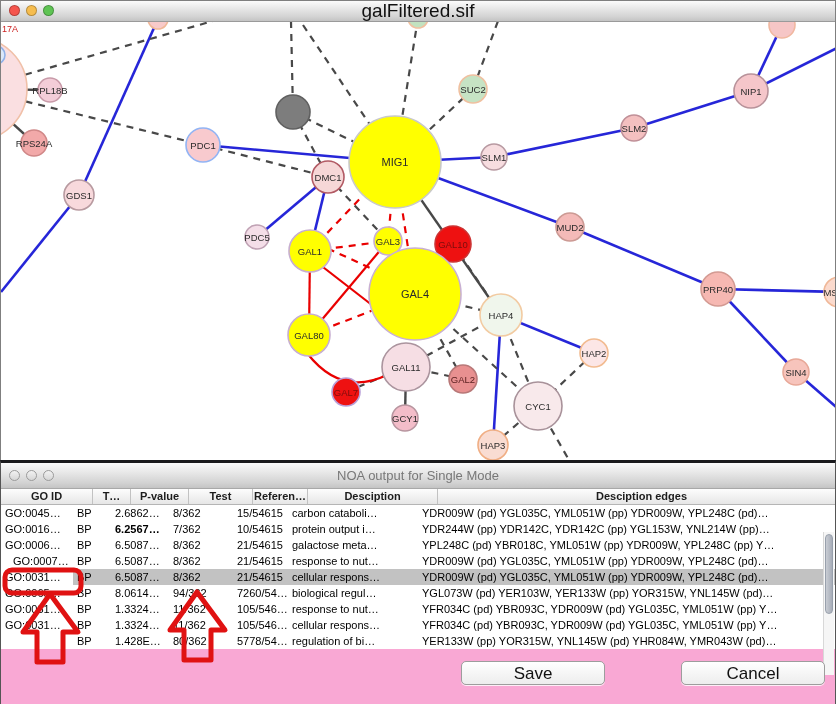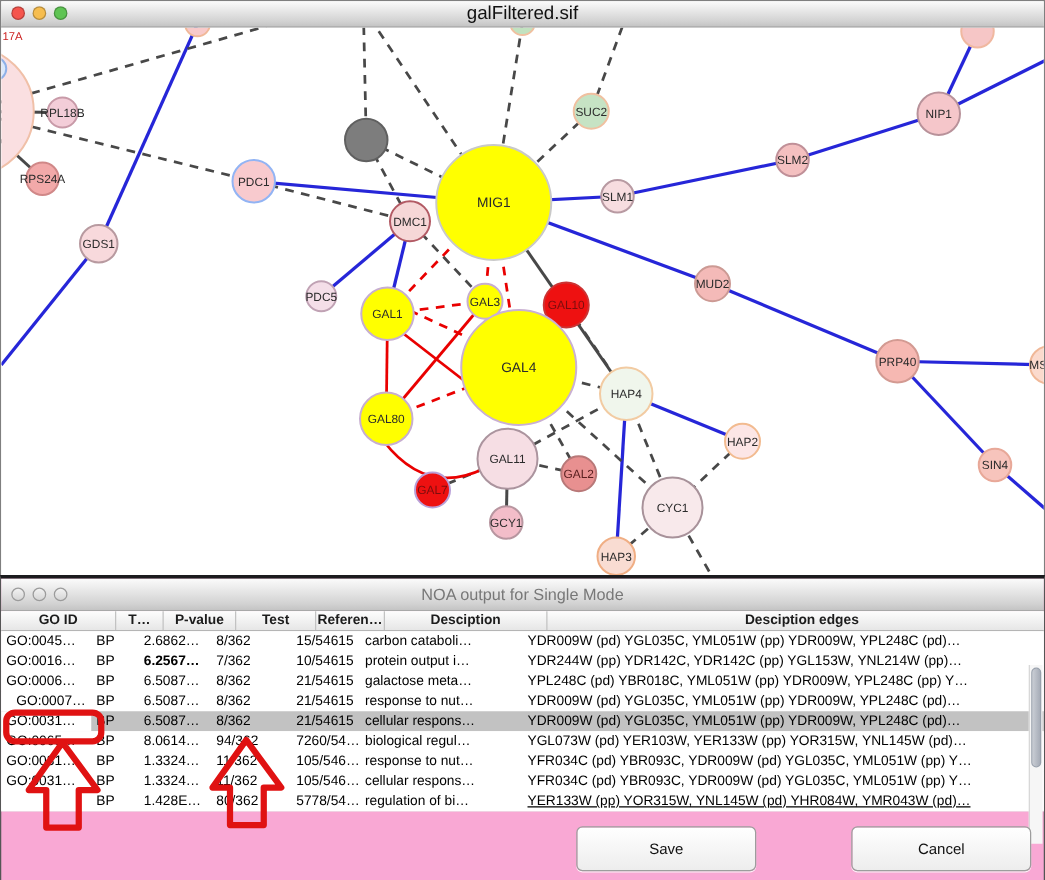--- a/index.html
+++ b/index.html
@@ -1,41 +1,41 @@
 <!DOCTYPE html>
 <html><head>
 <meta charset="utf-8">
 <style>
   html,body{margin:0;padding:0;background:#fff;}
   body{width:836px;height:704px;position:relative;font-family:"Liberation Sans",sans-serif;overflow:hidden;}
   .win{position:absolute;left:0;width:836px;box-sizing:border-box;}
   
   #graph-win{top:0;height:460px;border:1px solid #7f7f7f;border-bottom:none;background:#fff;}
-  .titlebar{height:20px;background:linear-gradient(#fbfbfb,#d2d2d2 80%,#c4c4c4);border-bottom:1px solid #9a9a9a;position:relative;text-align:center;font-size:15px;line-height:20px;color:#111;}
+  .titlebar{height:20px;background:linear-gradient(#fbfbfb,#d2d2d2 80%,#c4c4c4);border-bottom:1px solid #9a9a9a;position:relative;text-align:center;font-size:19px;line-height:20px;color:#111;}
   .lights{position:absolute;left:8px;top:4px;display:flex;gap:6px;}
   .light{width:11px;height:11px;border-radius:50%;border:1px solid rgba(0,0,0,.25);box-sizing:border-box;}
   .light.hollow{background:linear-gradient(#f2f2f2,#d6d6d6)!important;border-color:#9b9b9b;}
   #graph-canvas{height:438px;overflow:hidden;background:#fff;}
   
   #noa-win{top:460px;height:244px;background:#f9a8d4;border-left:1px solid #555;border-right:1px solid #555;border-top:3px solid #1b1b1e;}
   #noa-win .titlebar{height:25px;line-height:25px;color:#787878;font-size:13px;border-bottom:1px solid #a8a8a8;}
   #noa-win .lights{top:7px;}
   #table{position:relative;background:#fff;height:159px;border-bottom:1px solid #c6c6c6;}
   #thead{display:flex;height:15px;background:linear-gradient(#fdfdfd,#e6e6e6);border-bottom:1px solid #b5b5b5;}
   .hcell{font-size:11px;font-weight:600;color:#1c1c1c;text-align:center;overflow:hidden;white-space:nowrap;border-right:1px solid #c2c2c2;box-sizing:border-box;line-height:14px;flex:none;}
   .hcell:last-child{border-right:none;}
   #tbody{position:relative;}
   .trow{display:flex;height:16px;background:#fff;}
   .trow.sel{background:#c2c2c2;}
   .trow.sel .tc:first-child{background:#fff;}
   .tc{font-size:11px;color:#000;white-space:nowrap;overflow:hidden;padding:1px 0 0 4px;box-sizing:border-box;flex:none;line-height:14px;}
   #vscroll{position:absolute;top:43px;right:1px;width:11px;height:143px;background:#f6f6f6;border-left:1px solid #d8d8d8;box-sizing:border-box;}
   #vthumb{position:absolute;top:2px;left:1px;width:8px;height:80px;border-radius:5px;background:linear-gradient(90deg,#c9cdd4,#a7adb8);border:1px solid #98a0ac;box-sizing:border-box;}
   #btn-panel{position:absolute;top:198px;left:0;width:836px;height:26px;}
-  .mac-btn{position:absolute;height:36px;width:144px;border:1px solid #9d9d9d;border-radius:5px;background:linear-gradient(#ffffff,#ededed);font-size:12px;color:#111;text-align:center;line-height:19px;box-shadow:0 1px 0 rgba(255,255,255,.8);cursor:default;box-sizing:border-box;font-family:"Liberation Sans",sans-serif;}
+  .mac-btn{position:absolute;height:24px;width:144px;border:1px solid #9d9d9d;border-radius:5px;background:linear-gradient(#ffffff,#ededed);font-size:17px;color:#111;text-align:center;line-height:19px;box-shadow:0 1px 0 rgba(255,255,255,.8);cursor:default;box-sizing:border-box;font-family:"Liberation Sans",sans-serif;}
   #annot{position:absolute;top:0;left:0;pointer-events:none;z-index:20;}
   svg text{font-family:"Liberation Sans",sans-serif;}
 </style>
 </head>
 <body>
 
 <div class="win" id="graph-win">
   <div class="titlebar">
     <div class="lights">
       <span class="light" style="background: rgb(245, 85, 77);"></span>
@@ -260,21 +260,21 @@
           <div class="tc" style="width: 130px;">cellular respons…</div>
           <div class="tc" style="width: 407px;">YFR034C (pd) YBR093C, YDR009W (pd) YGL035C, YML051W (pp) Y…</div>
         </div>
         <div class="trow">
           <div class="tc" style="width: 72px; margin-top: 48px;">GO:0050…</div>
           <div class="tc" style="width: 38px;">BP</div>
           <div class="tc" style="width: 58px;">1.428E…</div>
           <div class="tc" style="width: 64px;">80/362</div>
           <div class="tc" style="width: 55px;">5778/54…</div>
           <div class="tc" style="width: 130px;">regulation of bi…</div>
-          <div class="tc" style="width: 407px; text-decoration: underline;">YER133W (pp) YOR315W, YNL145W (pd) YHR084W, YMR043W (pd)…</div>
+          <div class="tc" style="width: 407px;">YER133W (pp) YOR315W, YNL145W (pd) YHR084W, YMR043W (pd)…</div>
         </div>
       </div>
     <div id="vscroll">
       <div id="vthumb"></div>
     </div>
   </div>
 
   <div id="btn-panel">
     <button class="mac-btn" style="left:460px;top:0;">Save</button>
     <button class="mac-btn" style="left:680px;top:0;">Cancel</button>

